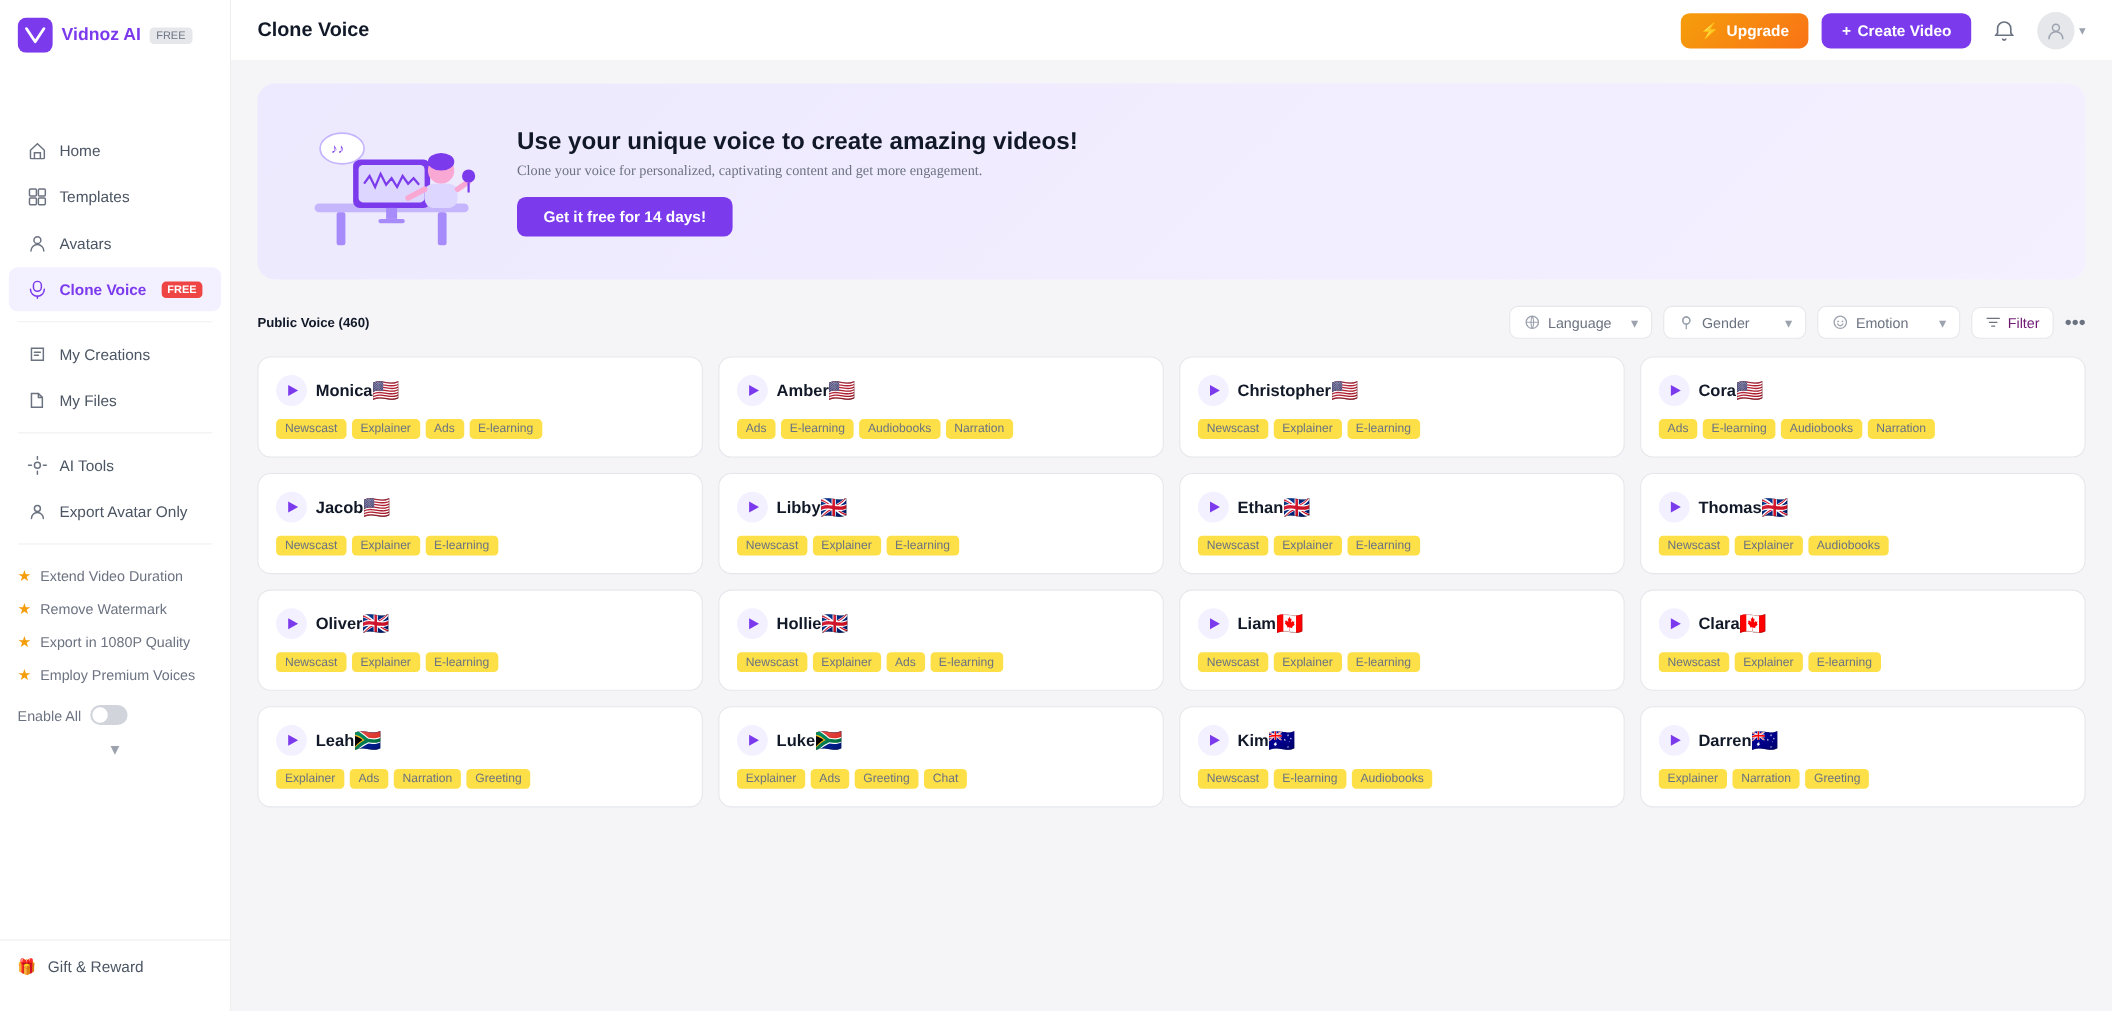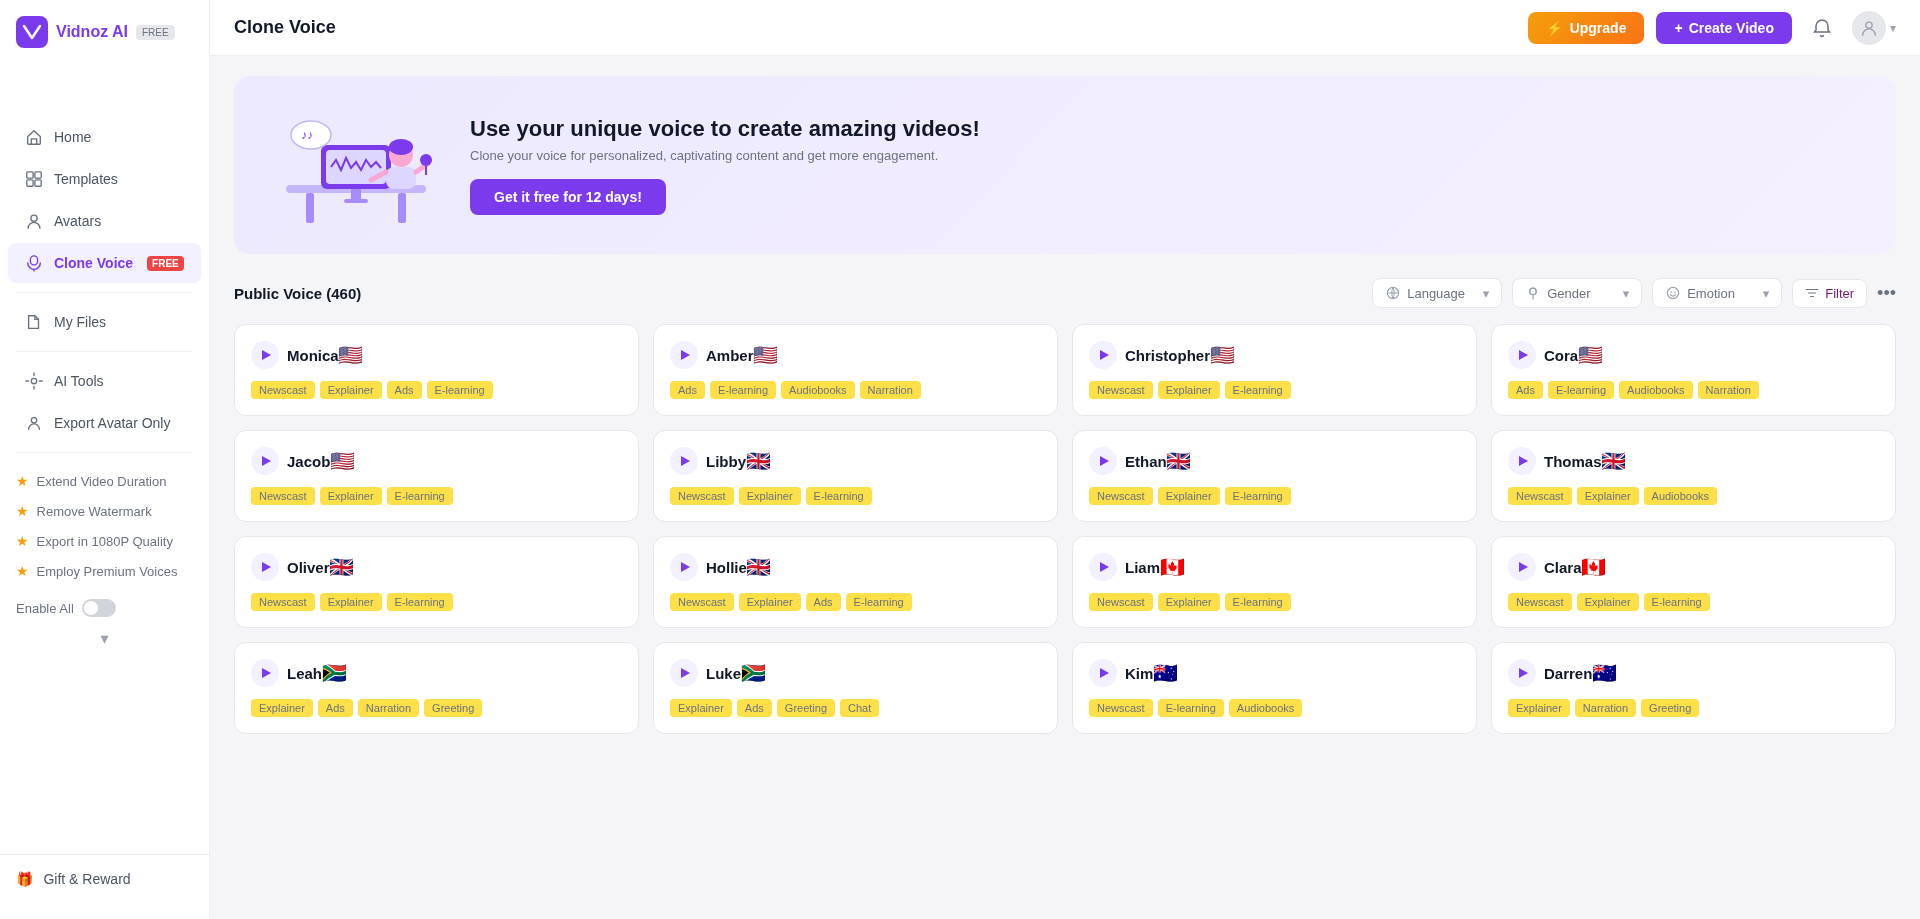--- a/index.html
+++ b/index.html
@@ -250,20 +250,21 @@
     .banner-title {
       font-size: 22px;
       font-weight: 700;
       color: #111827;
       margin-bottom: 6px;
     }
     .banner-sub {
       font-size: 13px;
       color: #6b7280;
       margin-bottom: 16px;
+      font-family: Liberation Serif, serif;
     }
     .btn-get-free {
       background: #7c3aed;
       color: white;
       border: none;
       padding: 10px 24px;
       border-radius: 8px;
       font-size: 14px;
       font-weight: 600;
       cursor: pointer;
@@ -275,21 +276,21 @@
       align-items: center;
       justify-content: space-between;
       margin-bottom: 16px;
     }
     .filter-left {
       display: flex;
       align-items: center;
       gap: 8px;
     }
     .voice-count {
-      font-size: 15px;
+      font-size: 12px;
       font-weight: 600;
       color: #111827;
     }
     .filter-right {
       display: flex;
       align-items: center;
       gap: 10px;
     }
     .filter-select {
       display: flex;
@@ -441,20 +442,29 @@
         <svg width="18" height="18" viewBox="0 0 20 20" fill="none">
             <rect x="6" y="2" width="8" height="10" rx="4" stroke="#7c3aed" stroke-width="1.5"></rect>
             <path d="M3 10a7 7 0 0014 0" stroke="#7c3aed" stroke-width="1.5" stroke-linecap="round"></path>
             <line x1="10" y1="17" x2="10" y2="19" stroke="#7c3aed" stroke-width="1.5" stroke-linecap="round"></line>
           </svg>
       </span>
       <span>Clone Voice</span>
       <span class="clone-voice-badge">FREE</span>
     </div>
     <div class="sidebar-divider"></div>
+    <div class="sidebar-item">
+      <span class="item-icon">
+        <svg width="18" height="18" viewBox="0 0 20 20" fill="none">
+            <path d="M4 4h12v12H4z" stroke="#6b7280" stroke-width="1.5" fill="none" rx="2"></path>
+            <path d="M7 8h6M7 11h4" stroke="#6b7280" stroke-width="1.5" stroke-linecap="round"></path>
+          </svg>
+      </span>
+      <span>My Creations</span>
+    </div>
     <div class="sidebar-item">
       <span class="item-icon">
         <svg width="18" height="18" viewBox="0 0 20 20" fill="none">
             <path d="M4 3h7l4 4v10H4V3z" stroke="#6b7280" stroke-width="1.5" fill="none"></path>
             <path d="M11 3v4h4" stroke="#6b7280" stroke-width="1.5"></path>
           </svg>
       </span>
       <span>My Files</span>
     </div>
     <div class="sidebar-divider"></div>
@@ -572,21 +582,21 @@
           <line x1="160" y1="66" x2="160" y2="75" stroke="#7c3aed" stroke-width="2"></line>
 
           <ellipse cx="45" cy="35" rx="20" ry="14" fill="white" stroke="#c4b5fd" stroke-width="1.5"></ellipse>
           <text x="35" y="39" font-size="12" fill="#7c3aed">♪♪</text>
         </svg>
       </div>
       <div class="banner-text">
         <div class="banner-title">Use your unique voice to create amazing videos!</div>
         <div class="banner-sub">Clone your voice for personalized, captivating content and get more engagement.</div>
         <button class="btn-get-free">
-          <span>Get it free for 12 days!</span>
+          <span>Get it free for 14 days!</span>
         </button>
       </div>
     </div>
 
     <div class="filter-bar">
       <div class="filter-left">
         <span class="voice-count">Public Voice (460)</span>
       </div>
       <div class="filter-right">
         <div class="filter-select">

